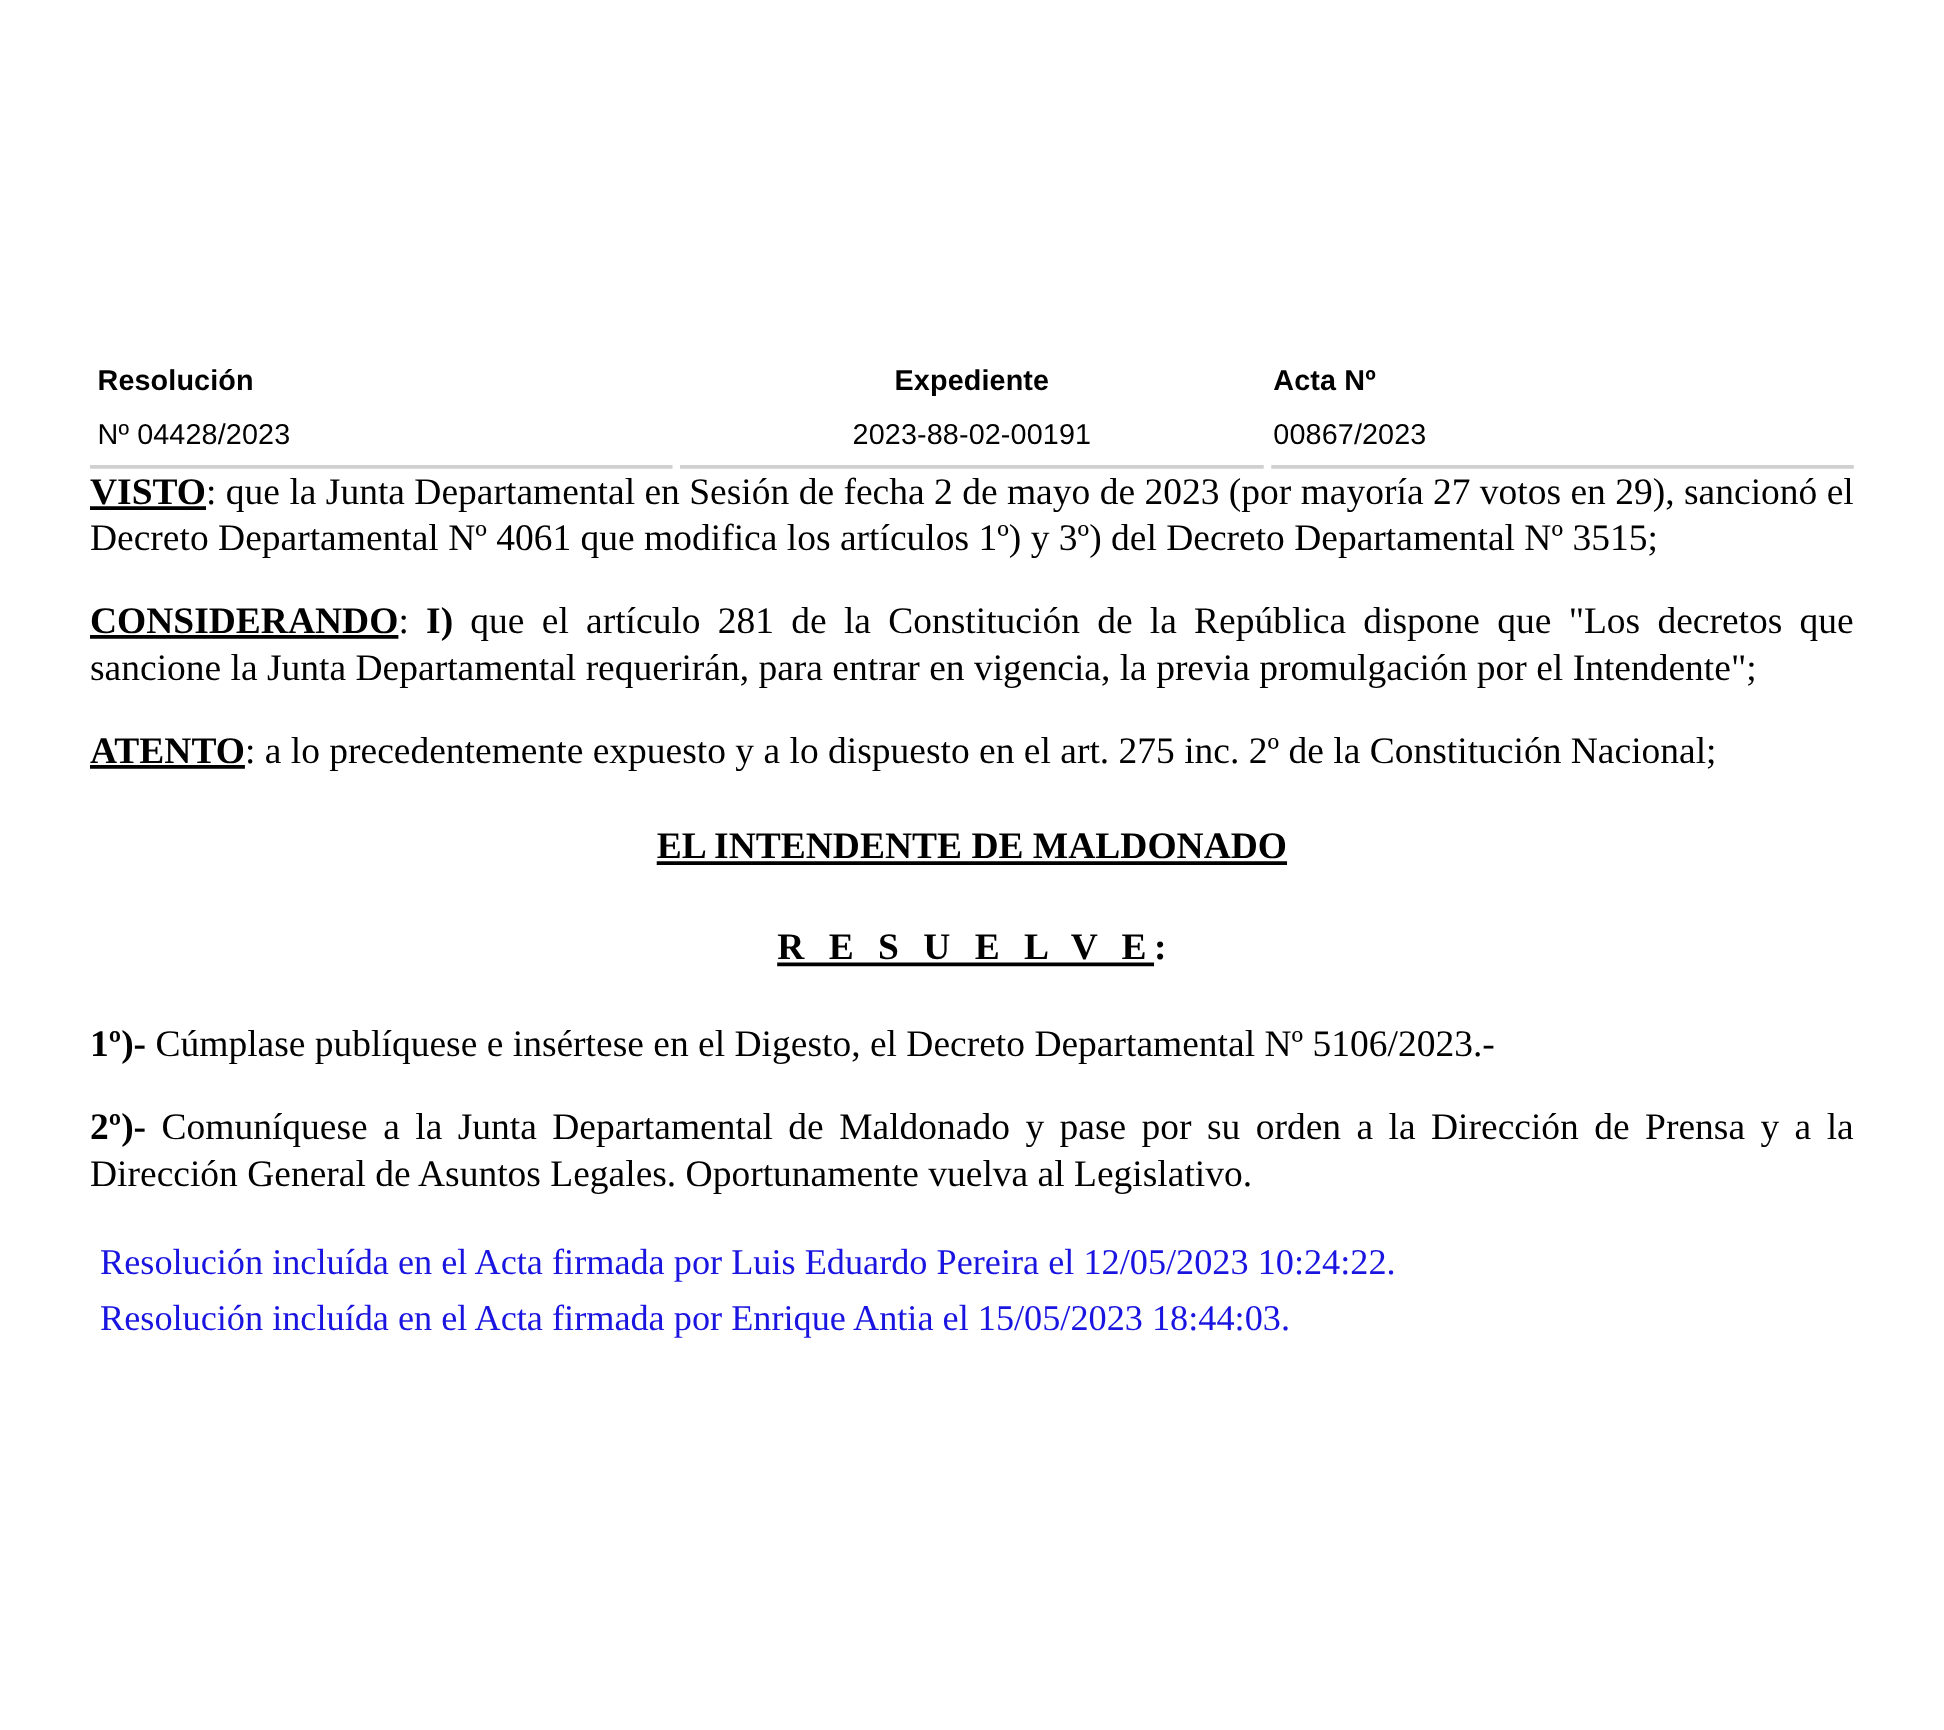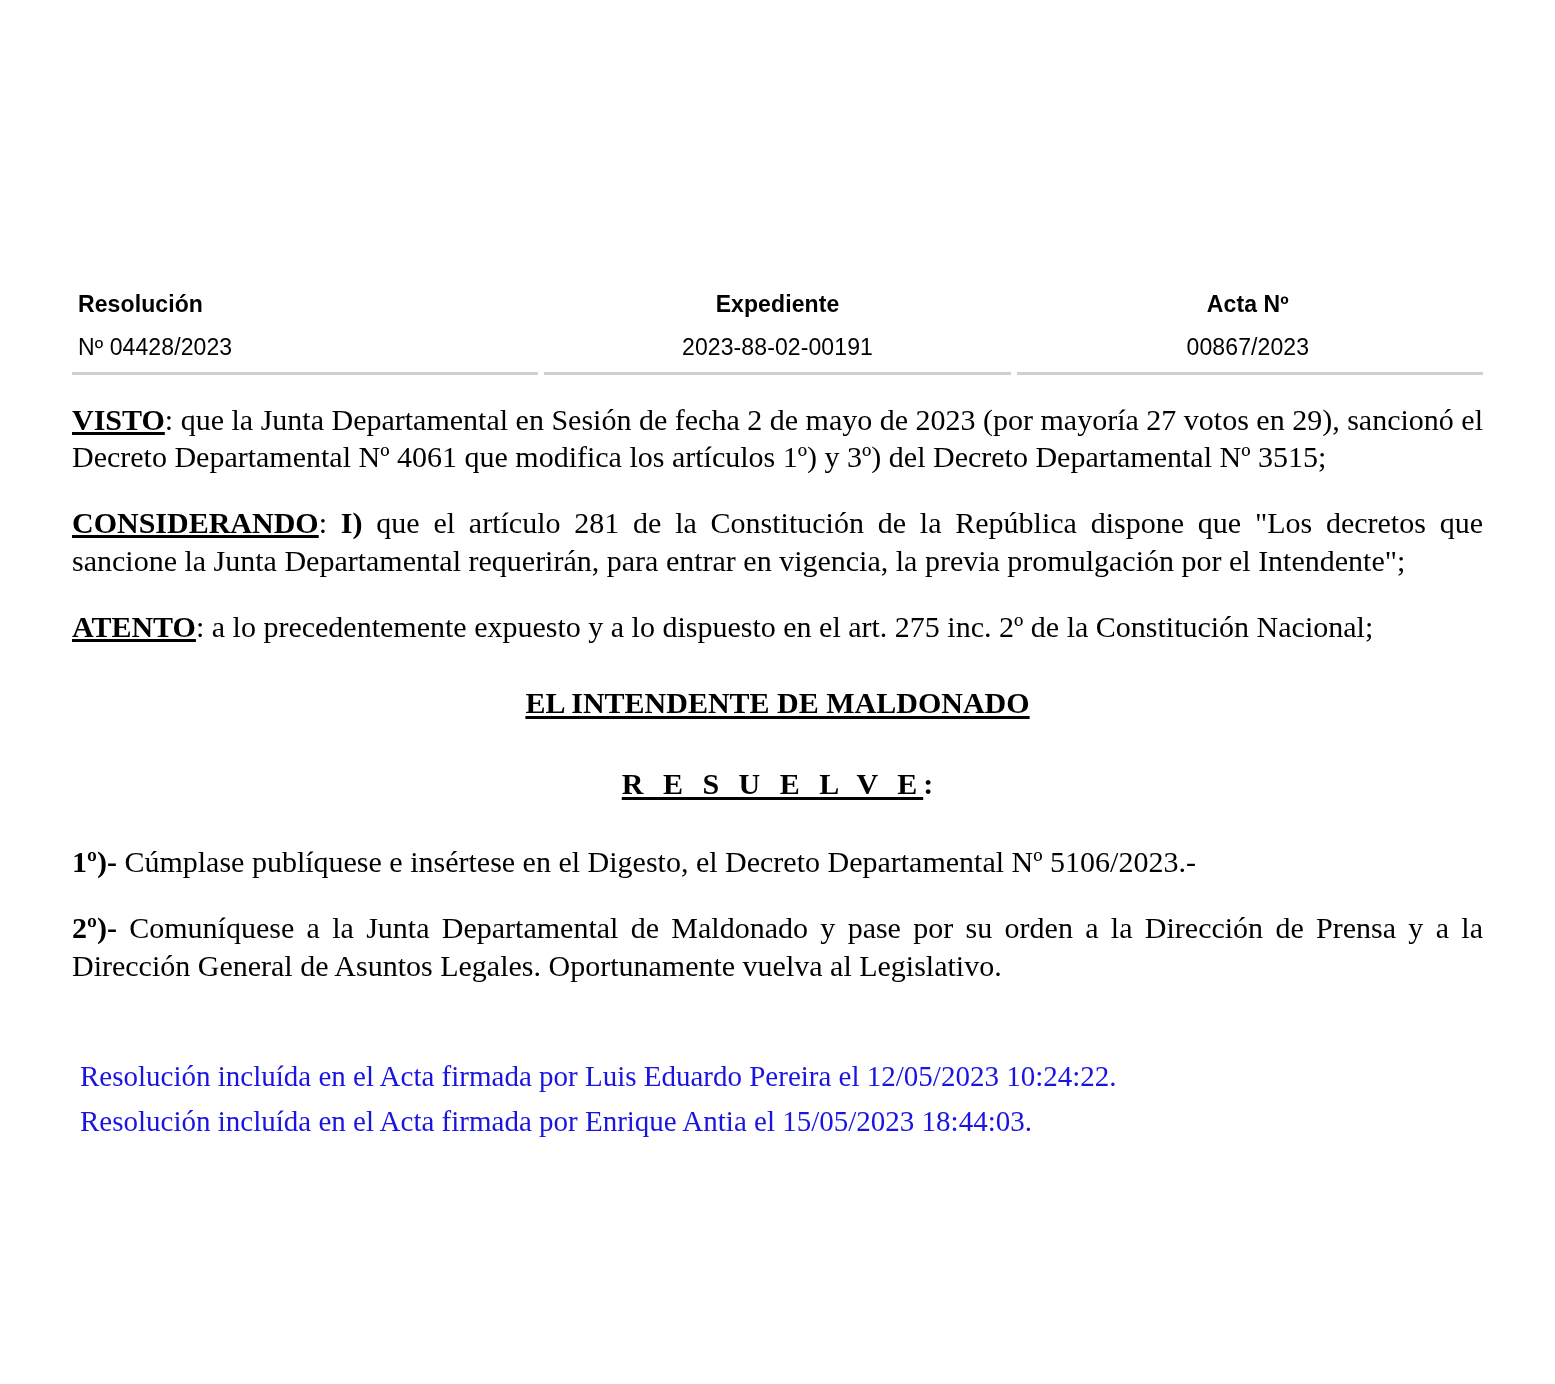--- a/index.html
+++ b/index.html
@@ -39,21 +39,21 @@
   .hdr-cell {
     display: table-cell;
     vertical-align: bottom;
     padding: 0 6px 4px 6px;
     font-size: 23px;
     line-height: 1.45;
     letter-spacing: 0.1px;
   }
   .hdr-cell.c-left   { text-align: left;   width: 33.33%; }
   .hdr-cell.c-center { text-align: center; width: 33.33%; }
-  .hdr-cell.c-right  { text-align: center;  width: 33.33%; }
+  .hdr-cell.c-right  { text-align: left;  width: 33.33%; }
 
   .hdr-row.labels .hdr-cell {
     font-weight: bold;
     padding-bottom: 10px;
   }
   .hdr-row.values .hdr-cell {
     font-weight: normal;
     padding-bottom: 7px;
   }
 
@@ -64,21 +64,21 @@
     gap: 6px;
     margin-top: 0px;
   }
   .hdr-rules .seg {
     height: 3px;
     background: #d0d0d0;
     flex: 1 1 0;
   }
 
   
-  .body-block { padding-top: 26px; }
+  .body-block { }
 
   p.para {
     margin: 0 0 28px 0;
     font-size: 30px;
     line-height: 1.26;
     text-align: justify;
     text-justify: inter-word;
     hyphens: none;
   }
   p.para:last-child { margin-bottom: 0; }
@@ -103,21 +103,21 @@
     font-weight: bold;
   }
   .t-resuelve .spaced {
     letter-spacing: 6px;
     text-decoration: underline;
     text-underline-offset: 3px;
   }
 
   
   .signatures {
-    margin-top: 69px;
+    margin-top: 29px;
     padding-left: 8px;
   }
   .sig-line {
     color: #1a14e0;
     font-size: 29px;
     line-height: 1.55;
     margin: 0;
     white-space: nowrap;
   }
 </style>

